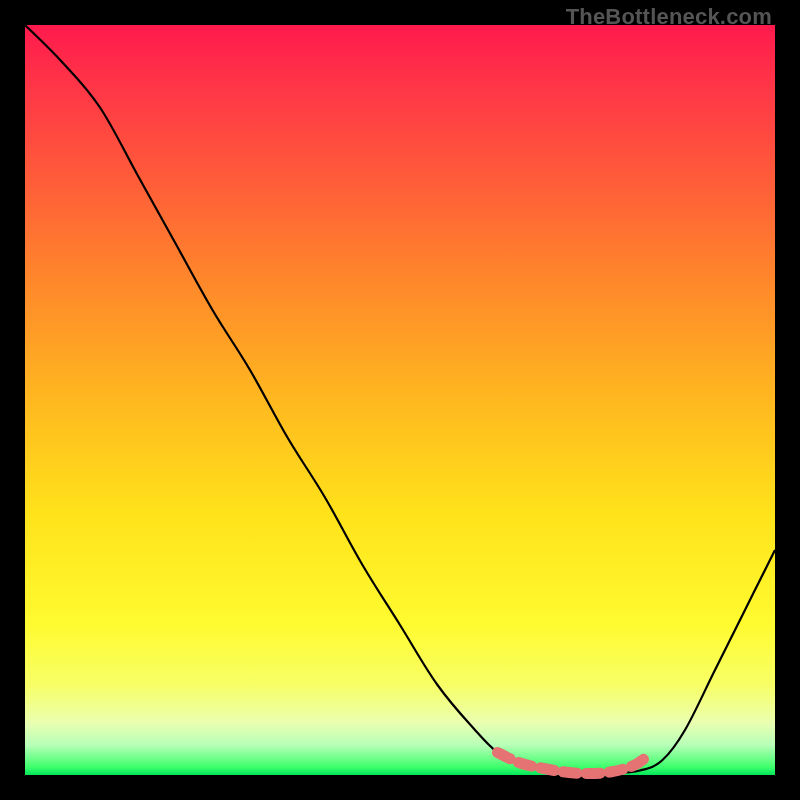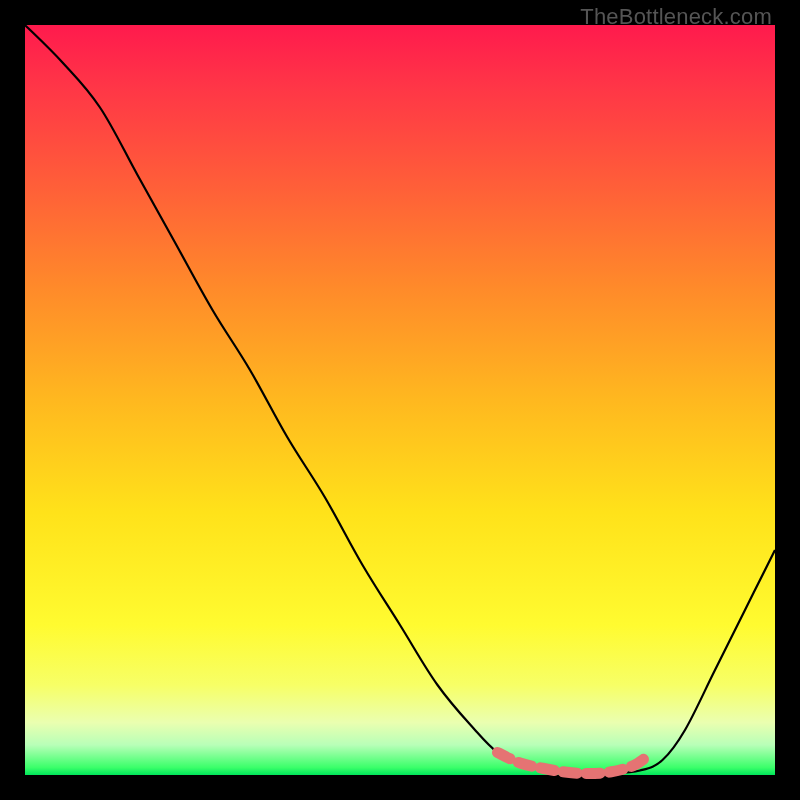--- a/index.html
+++ b/index.html
@@ -27,21 +27,21 @@
       #00e65a 100%
     );
   }
 
   .watermark {
     position: absolute;
     top: 4px;
     right: 28px;
     color: #555;
     font-size: 22px;
-    font-weight: 400;
+    font-weight: 700;
     letter-spacing: 0.2px;
   }
 
   svg.curve {
     position: absolute;
     left: 25px;
     top: 25px;
     width: 750px;
     height: 750px;
     overflow: visible;

